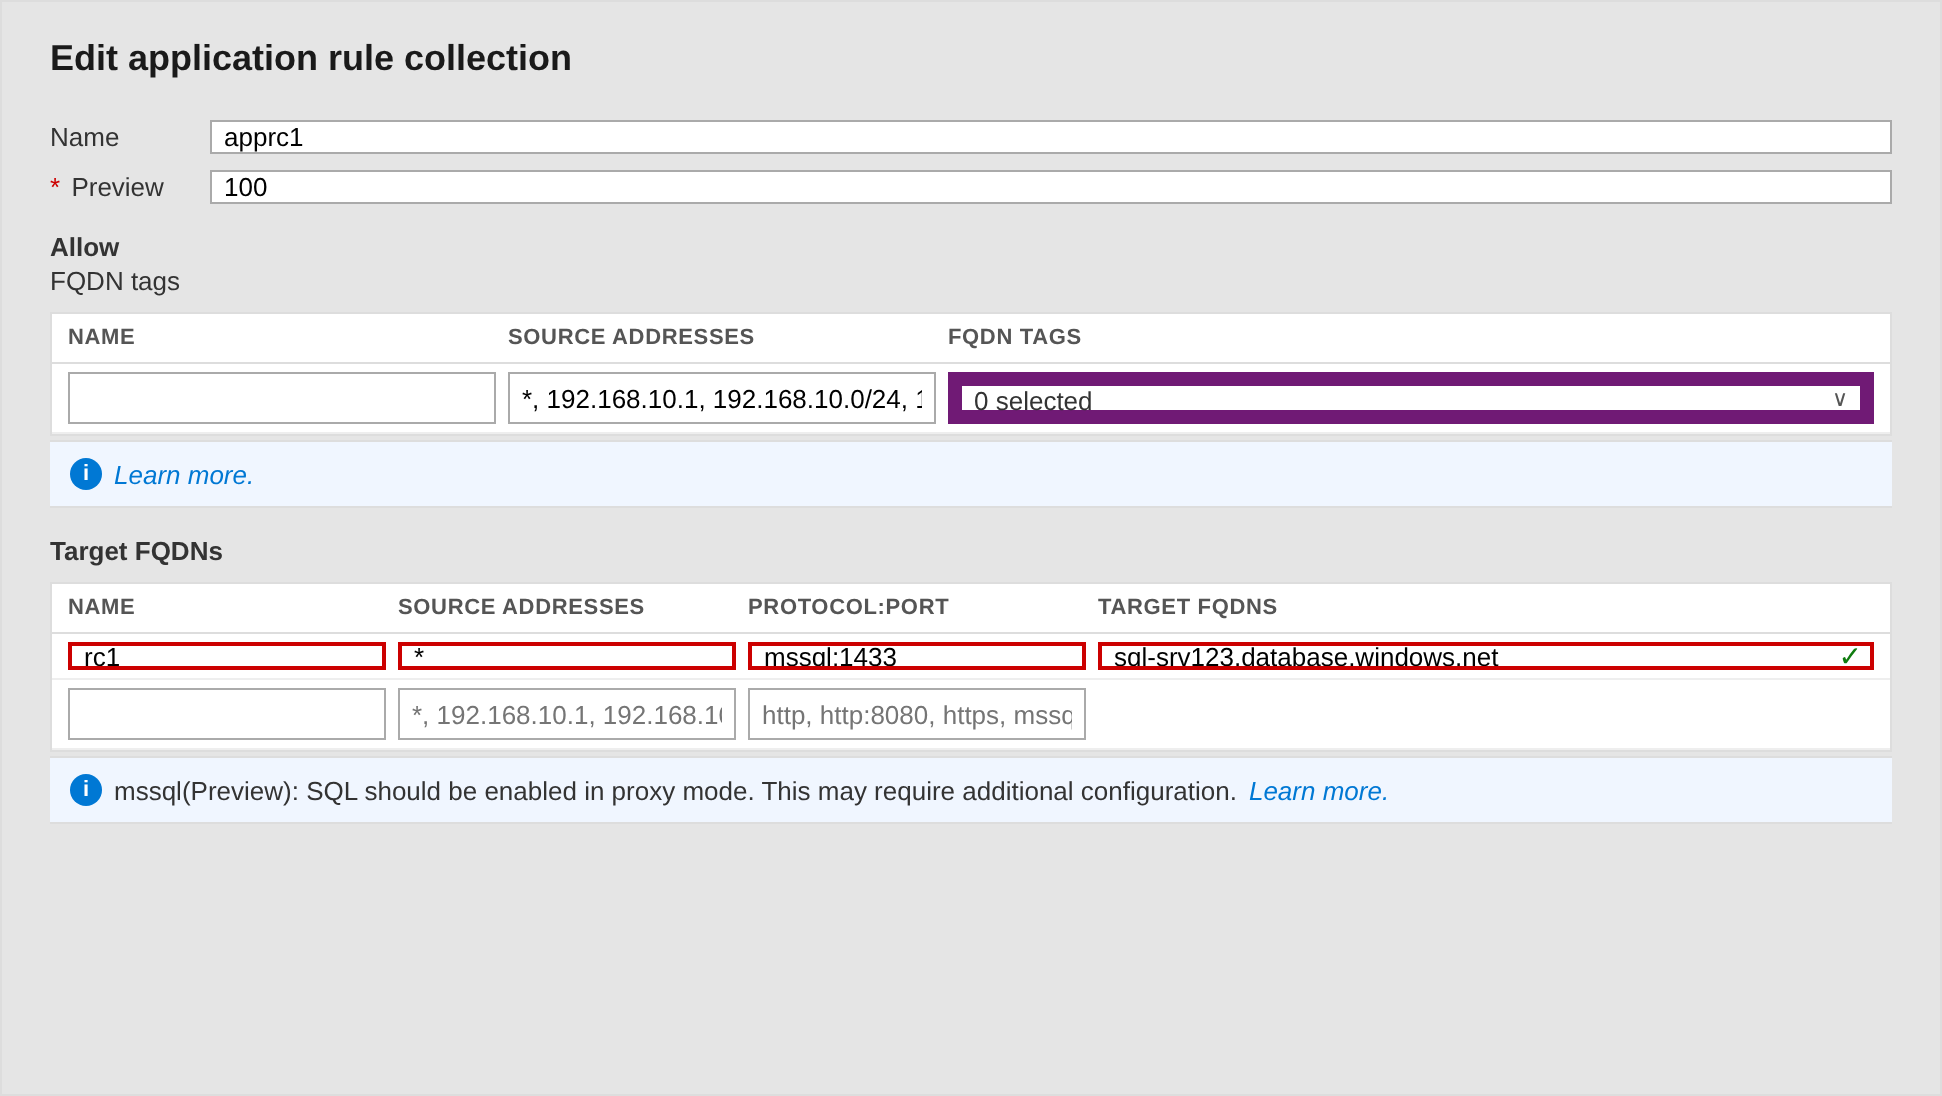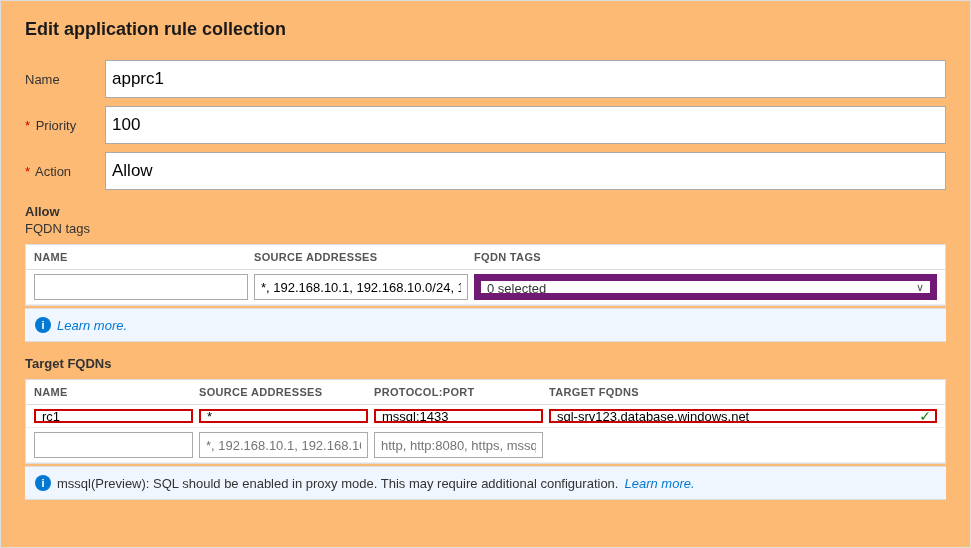--- a/index.html
+++ b/index.html
@@ -5,21 +5,21 @@
     * { box-sizing: border-box; margin: 0; padding: 0; }
     body {
       font-family: 'Segoe UI', Arial, sans-serif;
       font-size: 13px;
       background: #fff;
       color: #333;
     }
     .container {
       width: 971px;
       min-height: 548px;
-      background: #fdba74;
+      background: #e5e5e5;
       padding: 18px 24px;
       border: 1px solid #ddd;
     }
     .page-title {
       font-size: 18px;
       font-weight: 600;
       color: #1a1a1a;
       margin-bottom: 20px;
     }
     .form-row {
@@ -32,24 +32,24 @@
       font-size: 13px;
       color: #333;
       flex-shrink: 0;
     }
     .required-star {
       color: #c00;
       margin-right: 2px;
     }
     .form-input {
       flex: 1;
-      height: 38px;
+      height: 17px;
       border: 1px solid #aaa;
       padding: 0 6px;
-      font-size: 17px;
+      font-size: 13px;
       outline: none;
       background: #fff;
     }
     .section-label {
       font-size: 13px;
       font-weight: 600;
       margin-top: 14px;
       margin-bottom: 2px;
     }
     .sub-section-label {
@@ -209,32 +209,25 @@
   <div class="page-title">Edit application rule collection</div>
 
   <div class="form-row">
     <div class="form-label">Name</div>
     <input class="form-input" type="text" value="apprc1" style="">
   </div>
 
   <div class="form-row">
     <div class="form-label">
       <span class="required-star">*</span>
-      <span>Priority</span>
+      <span>Preview</span>
     </div>
     <input class="form-input" type="text" value="100" style="">
   </div>
 
-  <div class="form-row">
-    <div class="form-label">
-      <span class="required-star">*</span>
-      <span>Action</span>
-    </div>
-    <input class="form-input" type="text" value="Allow" style="">
-  </div>
 
   <div class="section-label">Allow</div>
   <div class="sub-section-label">FQDN tags</div>
 
   <div class="table-wrapper">
     <div class="table-header-row">
       <div class="th col-name">NAME</div>
       <div class="th col-src">SOURCE ADDRESSES</div>
       <div class="th col-fqdn-tags">FQDN TAGS</div>
     </div>

